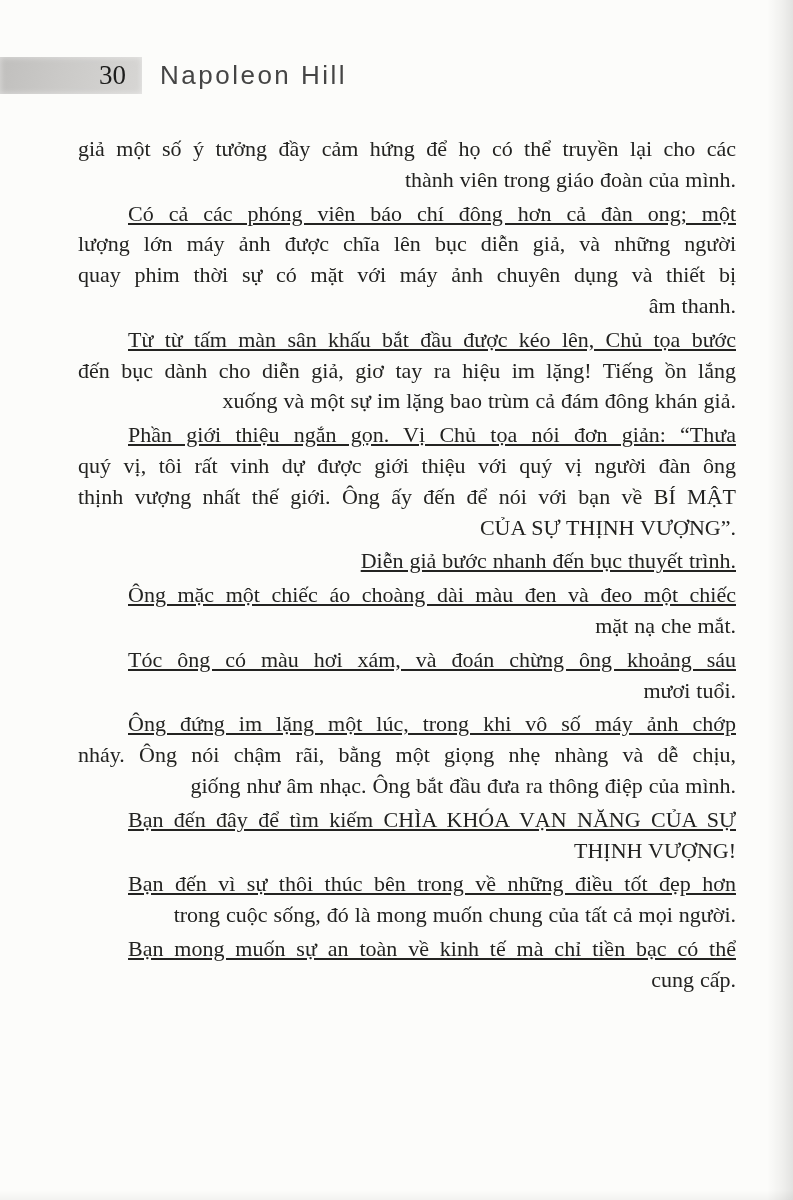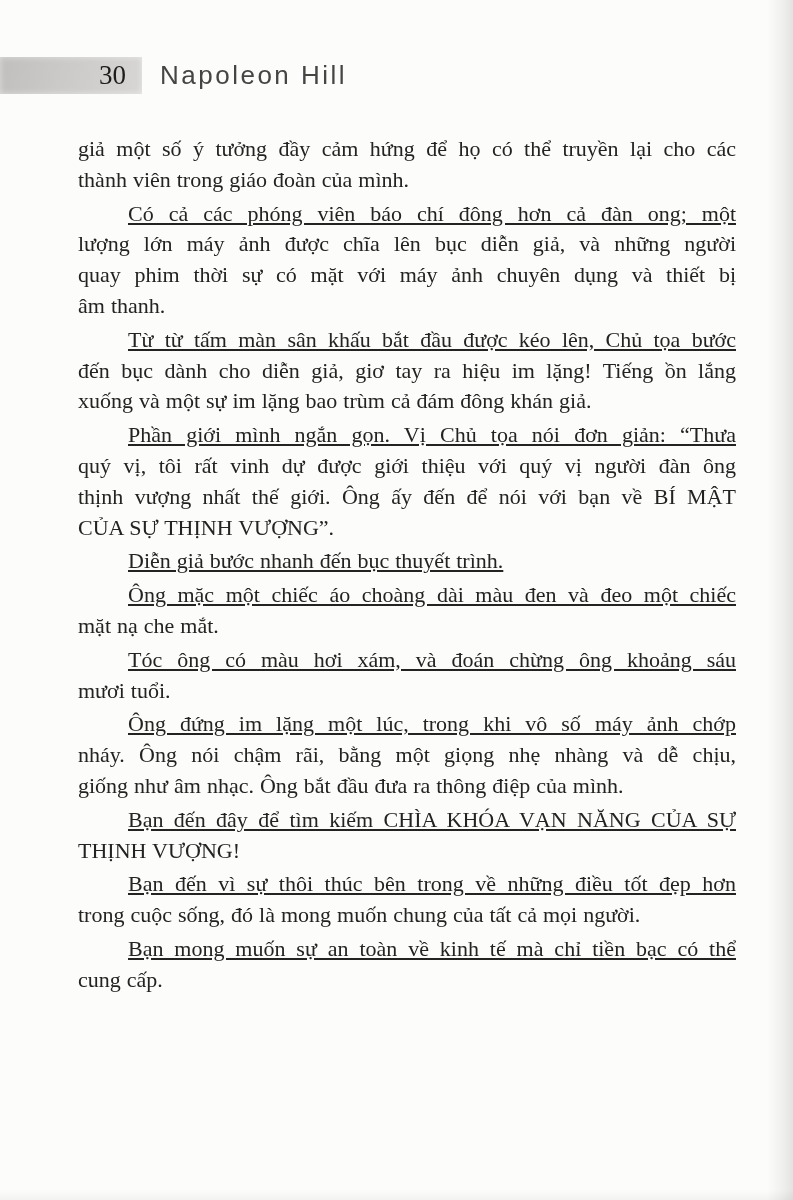--- a/index.html
+++ b/index.html
@@ -68,21 +68,21 @@
     left: 78px;
     top: 134px;
     width: 658px;
   }
   .para { margin: 0; }
   .para + .para { margin-top: 3px; }
   .line {
     font-size: 22px;
     line-height: 30.8px;
     color: #232321;
-    text-align: left;
+    text-align: right;
     word-spacing: 0.5px;
   }
   .line.just {
     text-align: justify;
     text-align-last: justify;
   }
   .line.indent { text-indent: 50px; text-decoration: underline; }
 </style>
 </head>
 <body>
@@ -105,21 +105,21 @@
         <div class="line just">lượng lớn máy ảnh được chĩa lên bục diễn giả, và những người</div>
         <div class="line just">quay phim thời sự có mặt với máy ảnh chuyên dụng và thiết bị</div>
         <div class="line">âm thanh.</div>
       </div>
       <div class="para">
         <div class="line just indent">Từ từ tấm màn sân khấu bắt đầu được kéo lên, Chủ tọa bước</div>
         <div class="line just">đến bục dành cho diễn giả, giơ tay ra hiệu im lặng! Tiếng ồn lắng</div>
         <div class="line">xuống và một sự im lặng bao trùm cả đám đông khán giả.</div>
       </div>
       <div class="para">
-        <div class="line just indent">Phần giới mình ngắn gọn. Vị Chủ tọa nói đơn giản: “Thưa</div>
+        <div class="line just indent">Phần giới thiệu ngắn gọn. Vị Chủ tọa nói đơn giản: “Thưa</div>
         <div class="line just">quý vị, tôi rất vinh dự được giới thiệu với quý vị người đàn ông</div>
         <div class="line just">thịnh vượng nhất thế giới. Ông ấy đến để nói với bạn về BÍ MẬT</div>
         <div class="line">CỦA SỰ THỊNH VƯỢNG”.</div>
       </div>
       <div class="para">
         <div class="line indent">Diễn giả bước nhanh đến bục thuyết trình.</div>
       </div>
       <div class="para">
         <div class="line just indent">Ông mặc một chiếc áo choàng dài màu đen và đeo một chiếc</div>
         <div class="line">mặt nạ che mắt.</div>

